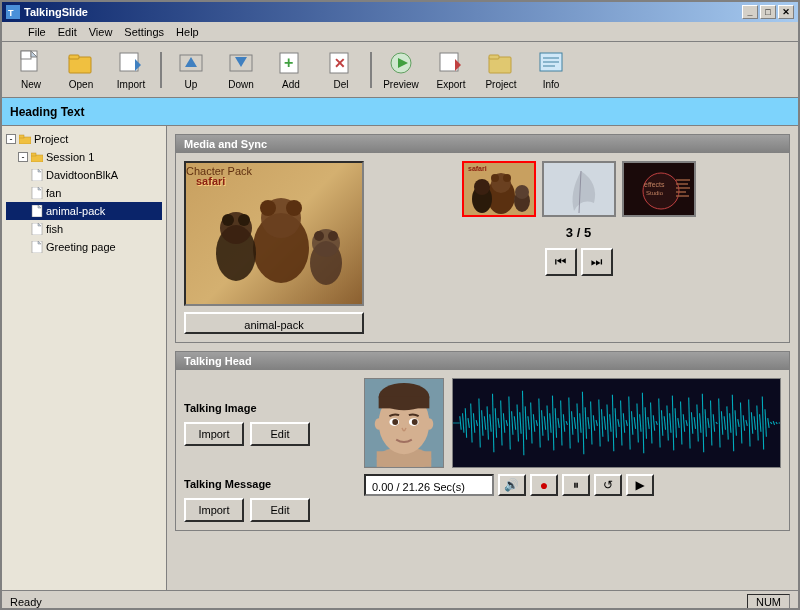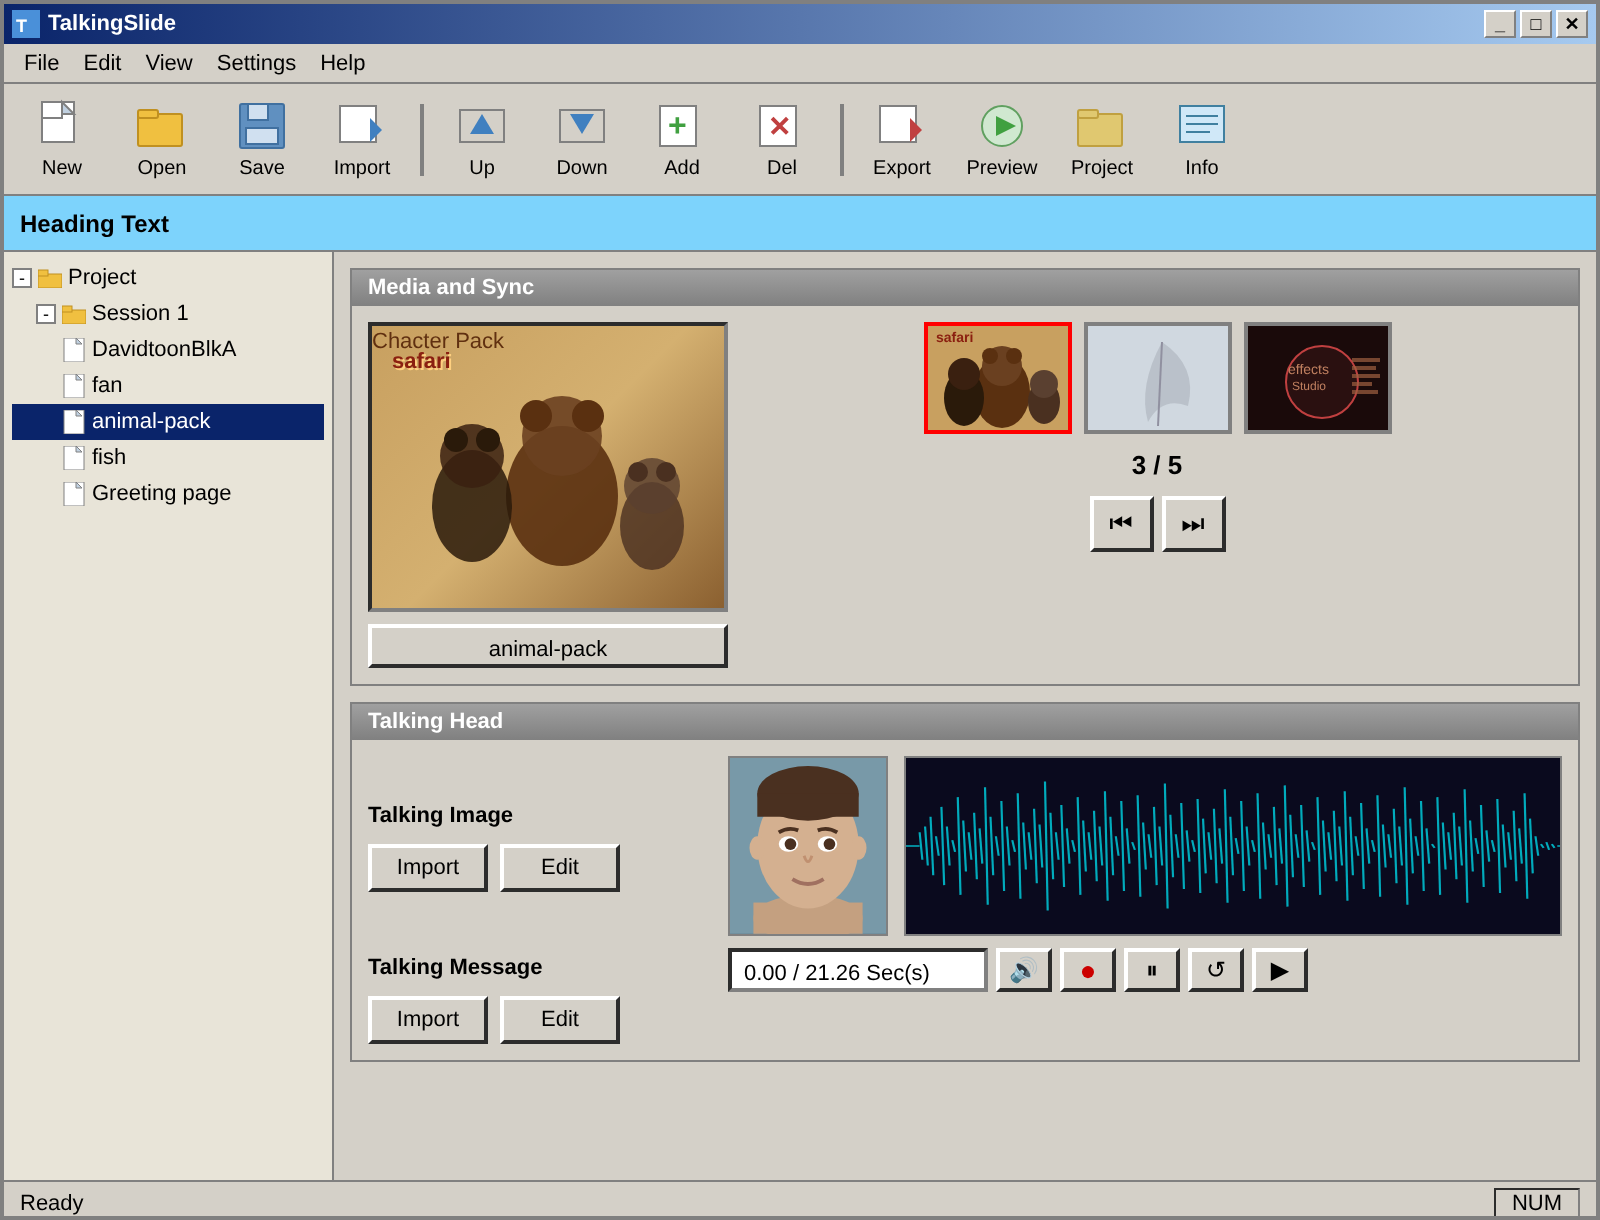--- a/index.html
+++ b/index.html
@@ -44,21 +44,21 @@
       display: flex; align-items: center; justify-content: center;
       font-size: 9px; cursor: pointer;
       color: #000;
     }
     
     .menu-bar {
       background: #d4d0c8;
       height: 20px;
       display: flex;
       align-items: center;
-      padding: 0 4px;
+      padding: 0 20px;
       border-bottom: 1px solid #808080;
     }
     .menu-item {
       padding: 2px 6px;
       cursor: pointer;
       font-size: 11px;
     }
     
     .toolbar {
       background: #d4d0c8;
@@ -449,30 +449,20 @@
   <button class="tb-btn">
     <div class="tb-icon">
       <svg width="28" height="28">
           <rect x="2" y="8" width="22" height="16" rx="1" fill="#f0c040" stroke="#c09020" stroke-width="1"></rect>
           <rect x="2" y="6" width="10" height="4" rx="1" fill="#f0c040" stroke="#c09020" stroke-width="1"></rect>
         </svg>
     </div>
     <span>Open</span>
   </button>
 
-  <button class="tb-btn">
-    <div class="tb-icon">
-      <svg width="28" height="28">
-          <rect x="3" y="3" width="22" height="22" rx="1" fill="#6090c0" stroke="#4070a0" stroke-width="1"></rect>
-          <rect x="7" y="3" width="10" height="8" fill="#d0e0f0" stroke="#4070a0" stroke-width="1"></rect>
-          <rect x="6" y="15" width="16" height="8" fill="#d0e0f0" stroke="#4070a0" stroke-width="1"></rect>
-        </svg>
-    </div>
-    <span>Save</span>
-  </button>
 
   <button class="tb-btn">
     <div class="tb-icon">
       <svg width="28" height="28">
           <rect x="3" y="4" width="18" height="18" fill="white" stroke="#808080" stroke-width="1"></rect>
           <polygon points="18,10 24,16 18,22" fill="#4080c0"></polygon>
         </svg>
     </div>
     <span>Import</span>
   </button>
@@ -517,35 +507,35 @@
         </svg>
     </div>
     <span>Del</span>
   </button>
 
   <div class="tb-sep"></div>
 
   <button class="tb-btn">
     <div class="tb-icon">
       <svg width="28" height="28">
+          <circle cx="14" cy="14" r="10" fill="#d0e8d0" stroke="#60a060" stroke-width="1"></circle>
+          <polygon points="11,9 21,14 11,19" fill="#40a040"></polygon>
+        </svg>
+    </div>
+    <span>Preview</span>
+  </button>
+
+  <button class="tb-btn">
+    <div class="tb-icon">
+      <svg width="28" height="28">
           <rect x="3" y="4" width="18" height="18" fill="white" stroke="#808080" stroke-width="1"></rect>
           <polygon points="18,10 24,16 18,22" fill="#c04040"></polygon>
         </svg>
     </div>
     <span>Export</span>
-  </button>
-
-  <button class="tb-btn">
-    <div class="tb-icon">
-      <svg width="28" height="28">
-          <circle cx="14" cy="14" r="10" fill="#d0e8d0" stroke="#60a060" stroke-width="1"></circle>
-          <polygon points="11,9 21,14 11,19" fill="#40a040"></polygon>
-        </svg>
-    </div>
-    <span>Preview</span>
   </button>
 
   <button class="tb-btn">
     <div class="tb-icon">
       <svg width="28" height="28">
           <rect x="2" y="8" width="22" height="16" rx="1" fill="#e0c870" stroke="#c0a040" stroke-width="1"></rect>
           <rect x="2" y="6" width="10" height="4" rx="1" fill="#e0c870" stroke="#c0a040" stroke-width="1"></rect>
         </svg>
     </div>
     <span>Project</span>

